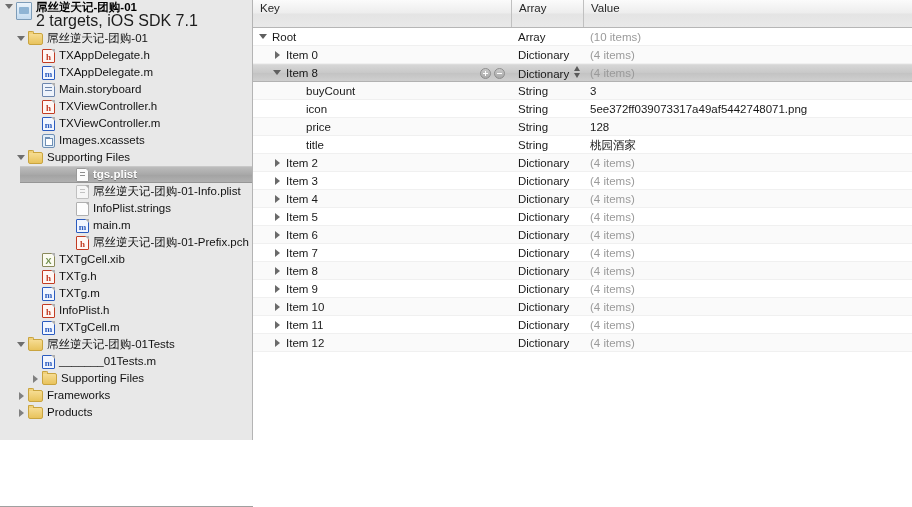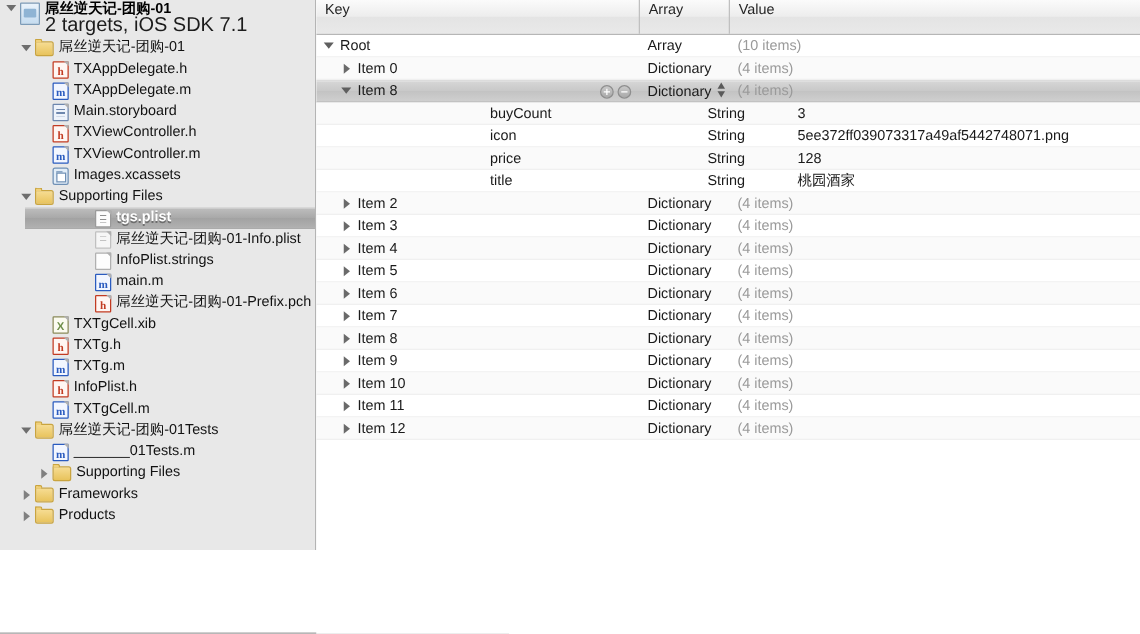--- a/index.html
+++ b/index.html
@@ -287,21 +287,21 @@
     position: absolute;
     left: 0px; top: 2px;
     border-top: 5px solid #5f5f5f;
     border-left: 4px solid transparent;
     border-right: 4px solid transparent;
   }
   .pt.none::before { content: none; }
 
   .kind-0 { padding-left: 6px; }
   .kind-1 { padding-left: 20px; }
-  .kind-2 { padding-left: 78px; margin-left: 48px; }
+  .kind-2 { padding-left: 40px; }
 
   .rowbtns {
     position: absolute;
     right: 6px;
     top: 3px;
     display: flex;
     gap: 3px;
   }
   .rb {
     width: 11px; height: 11px;

